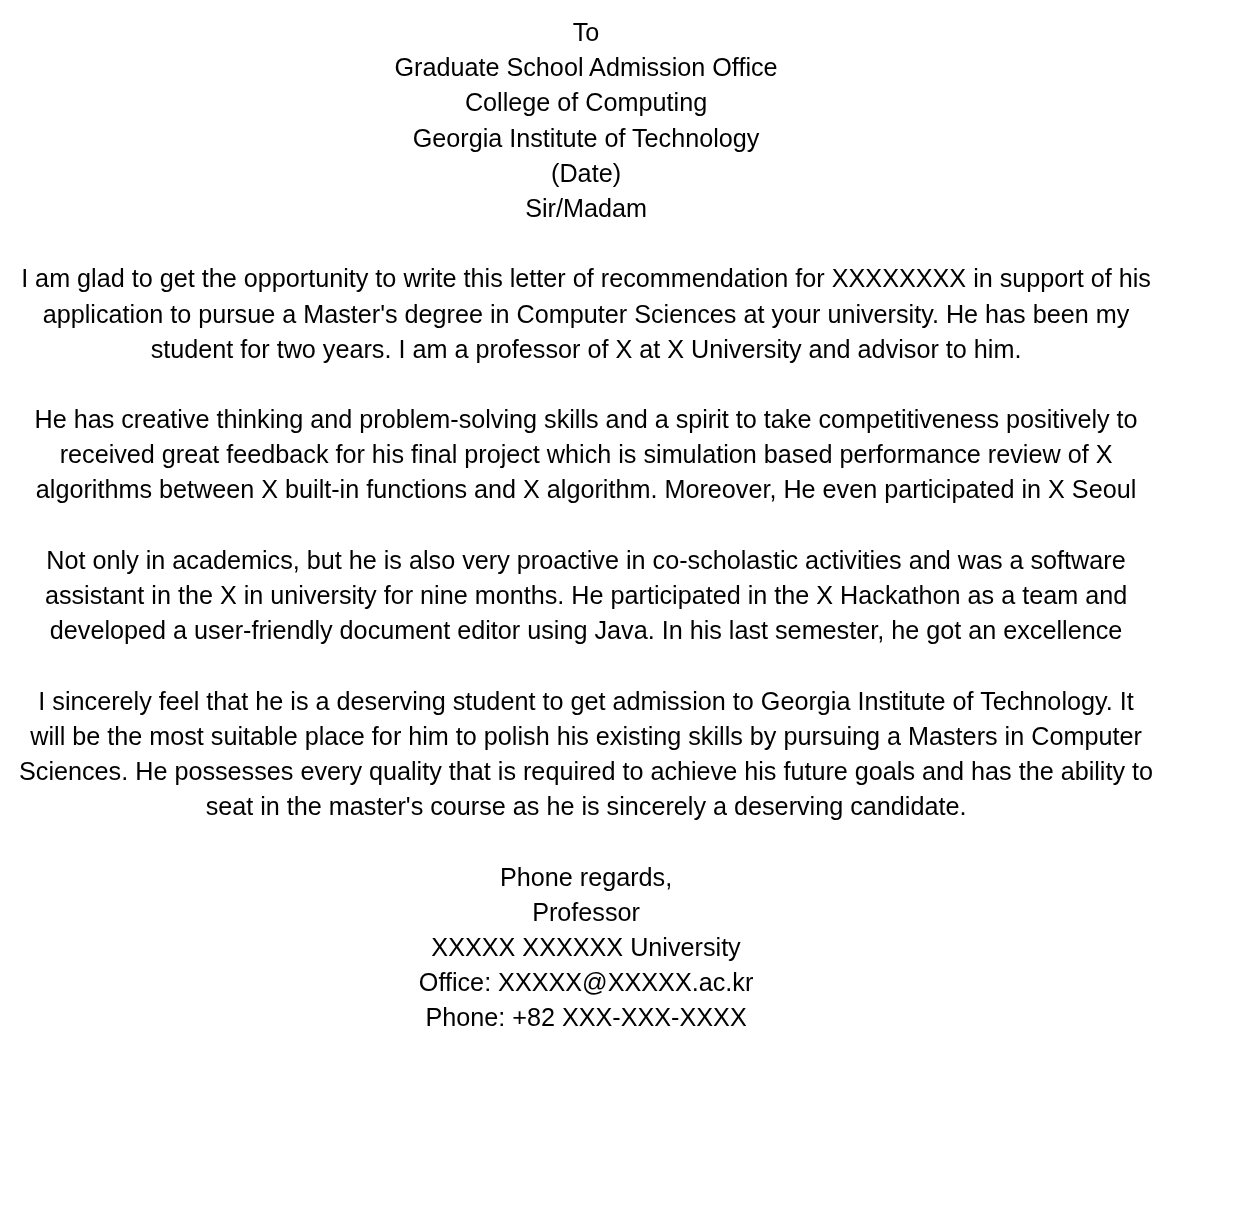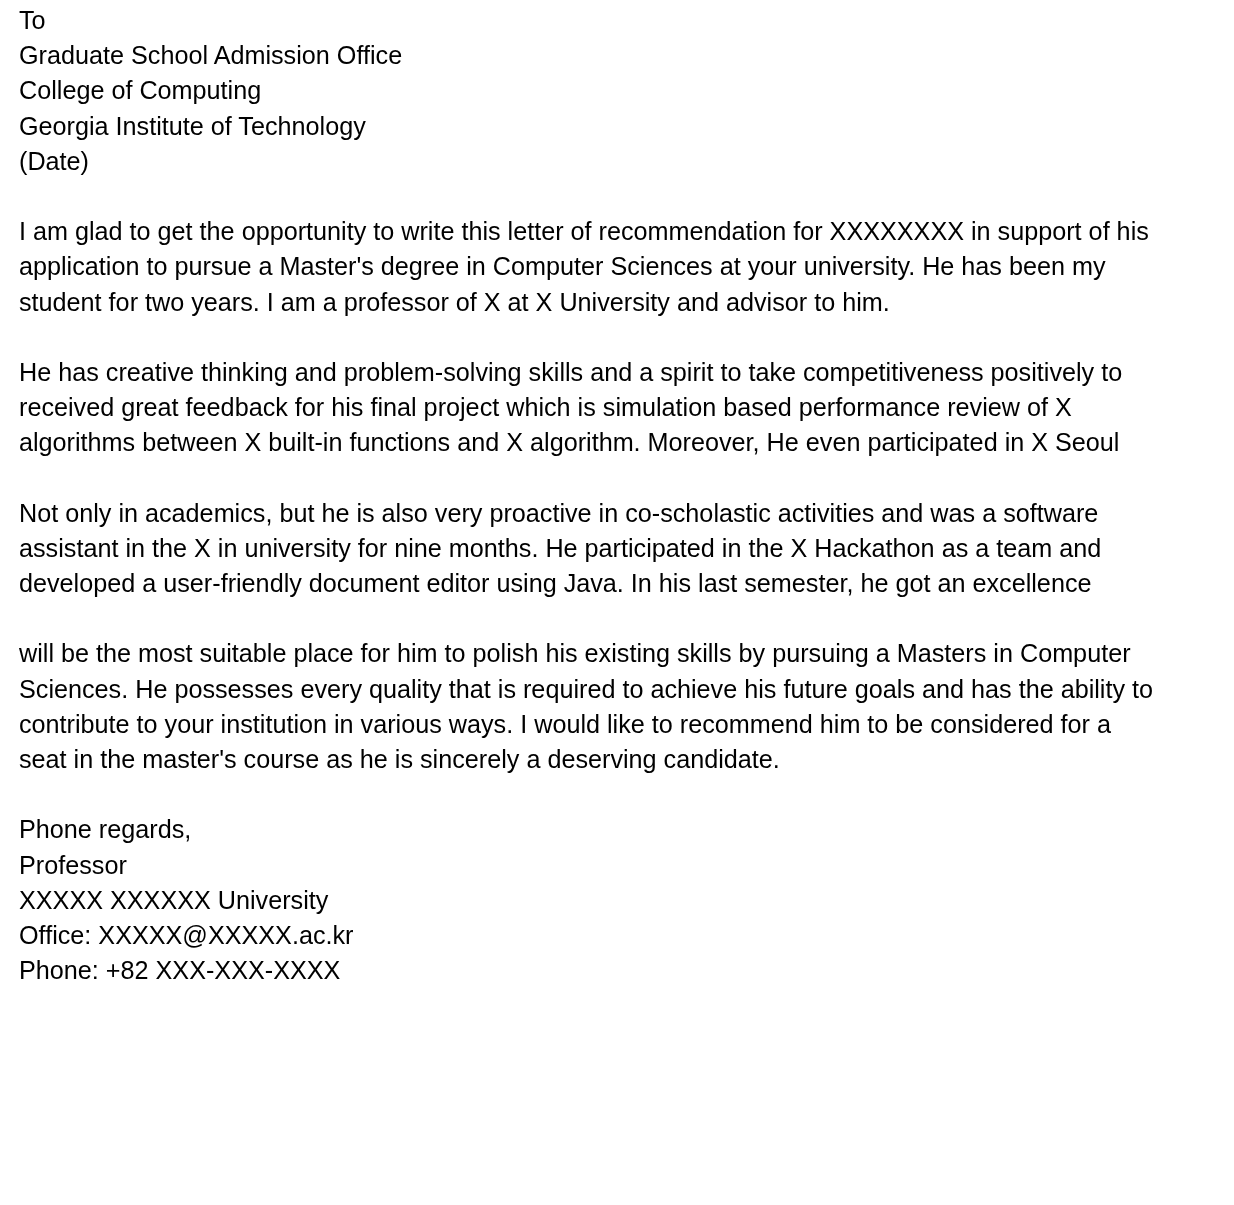--- a/index.html
+++ b/index.html
@@ -9,26 +9,27 @@
   }
   body {
     width: 1234px;
     height: 1205px;
     overflow: hidden;
     position: relative;
   }
   .letter {
     position: absolute;
     left: 19px;
-    top: 3px;
+    top: 15px;
     font-family: "Liberation Sans", sans-serif;
     font-size: 25.2px;
     line-height: 35.2px;
     color: #000000;
     white-space: nowrap;
+    text-align: center;
   }
   .line {
     display: block;
     height: 35.2px;
   }
   .block {
     display: block;
   }
   .gap {
     display: block;
@@ -39,20 +40,21 @@
 <body>
 
 <div class="letter">
 
   <div class="block">
     <span class="line">To</span>
     <span class="line">Graduate School Admission Office</span>
     <span class="line">College of Computing</span>
     <span class="line">Georgia Institute of Technology</span>
     <span class="line">(Date)</span>
+    <span class="line">Sir/Madam</span>
   </div>
 
   <span class="gap"></span>
 
   <div class="block">
     <span class="line">I am glad to get the opportunity to write this letter of recommendation for XXXXXXXX in support of his</span>
     <span class="line">application to pursue a Master's degree in Computer Sciences at your university. He has been my</span>
     <span class="line">student for two years. I am a professor of X at X University and advisor to him.</span>
   </div>
 
@@ -68,23 +70,23 @@
 
   <div class="block">
     <span class="line">Not only in academics, but he is also very proactive in co-scholastic activities and was a software</span>
     <span class="line">assistant in the X in university for nine months. He participated in the X Hackathon as a team and</span>
     <span class="line">developed a user-friendly document editor using Java. In his last semester, he got an excellence</span>
   </div>
 
   <span class="gap"></span>
 
   <div class="block">
+    <span class="line">I sincerely feel that he is a deserving student to get admission to Georgia Institute of Technology. It</span>
     <span class="line">will be the most suitable place for him to polish his existing skills by pursuing a Masters in Computer</span>
     <span class="line">Sciences. He possesses every quality that is required to achieve his future goals and has the ability to</span>
-    <span class="line">contribute to your institution in various ways. I would like to recommend him to be considered for a</span>
     <span class="line">seat in the master's course as he is sincerely a deserving candidate.</span>
   </div>
 
   <span class="gap"></span>
 
   <div class="block">
     <span class="line">Phone regards,</span>
     <span class="line">Professor</span>
     <span class="line">XXXXX XXXXXX University</span>
     <span class="line">Office: XXXXX@XXXXX.ac.kr</span>

